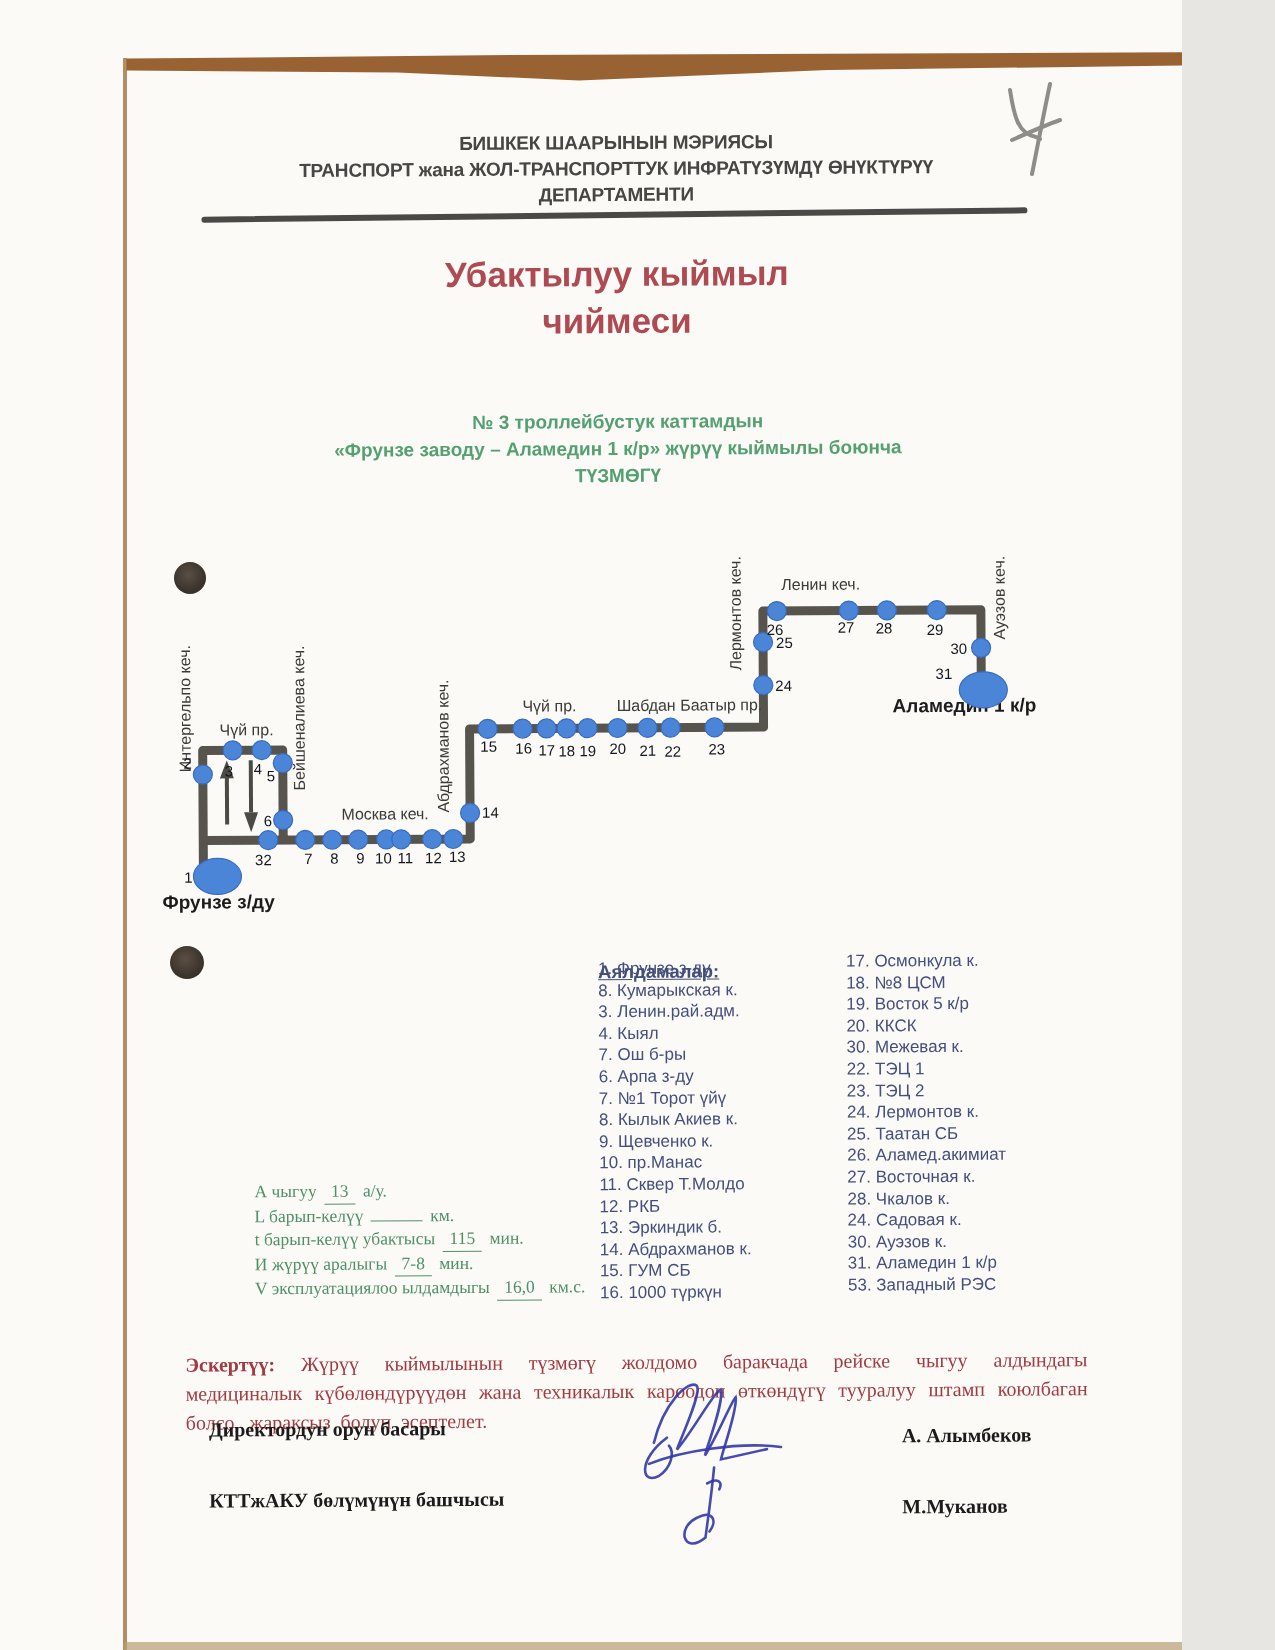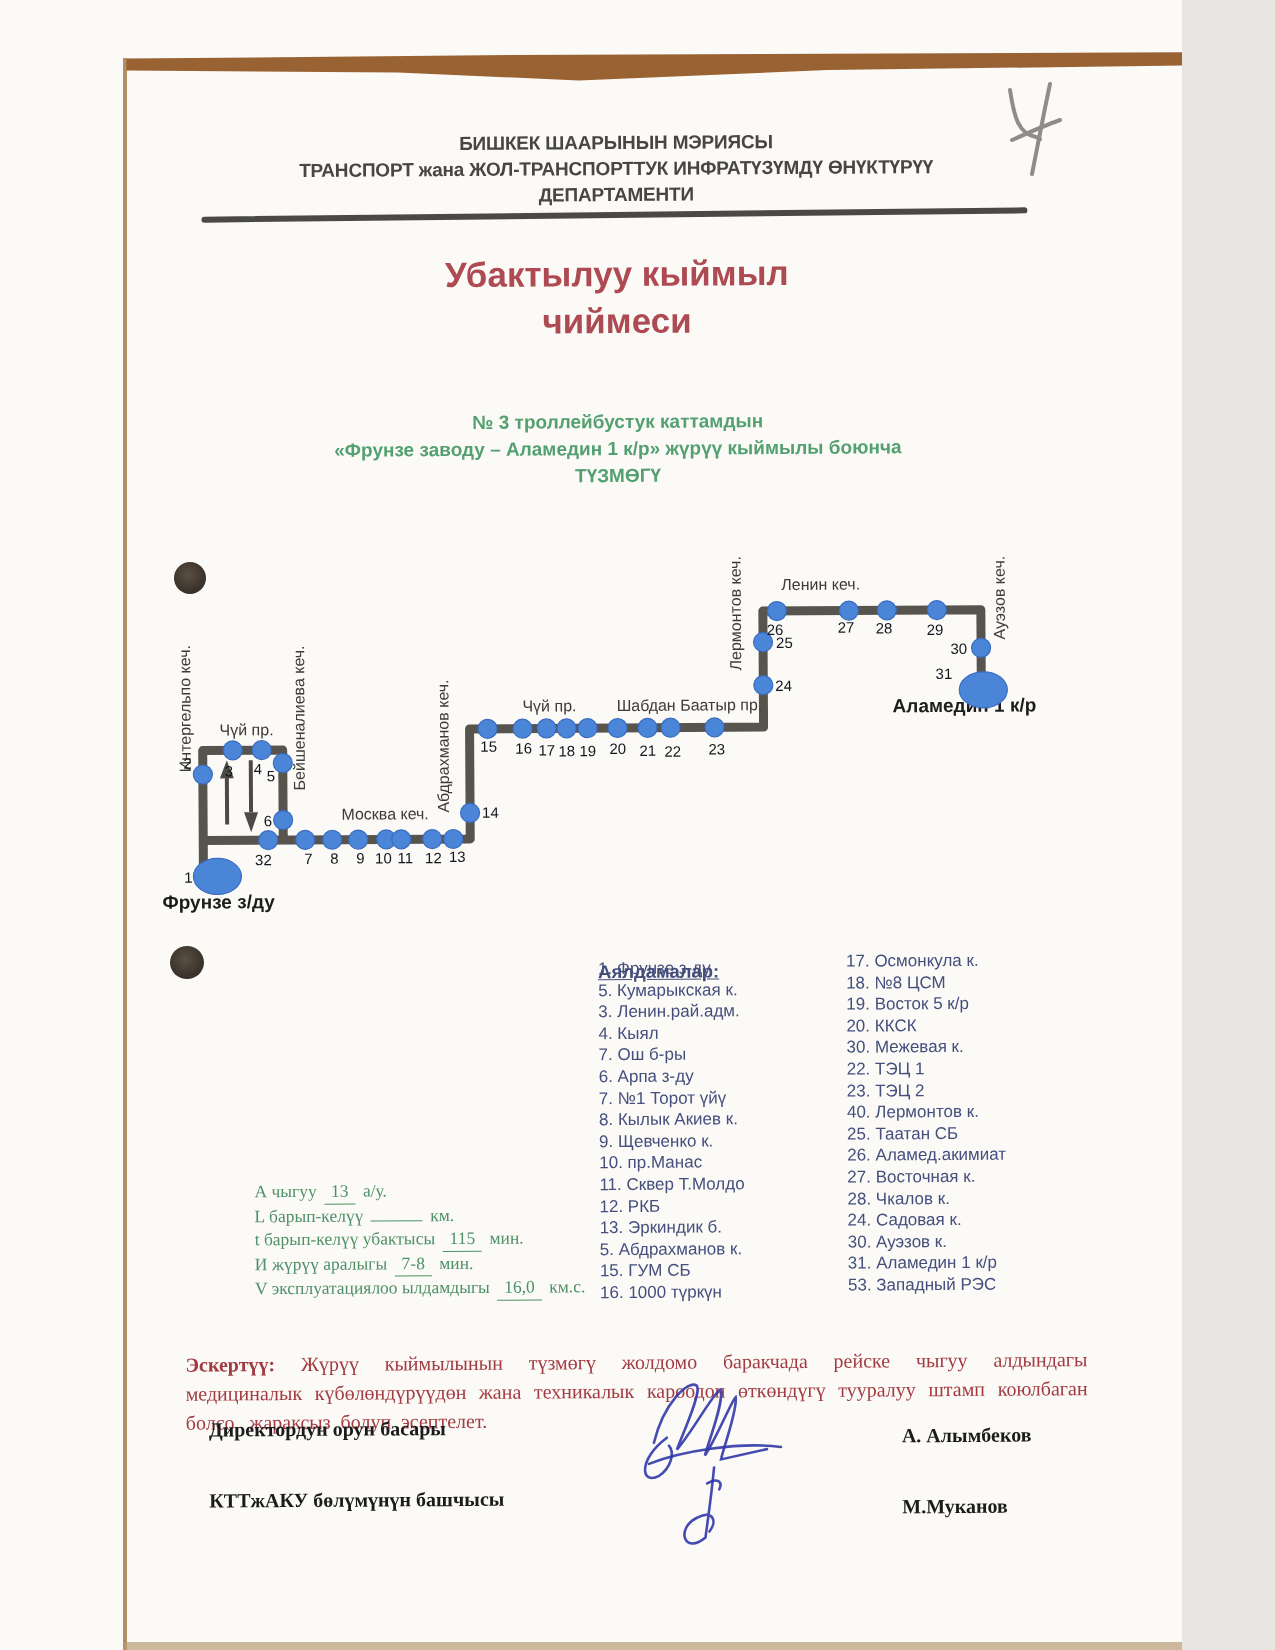--- a/index.html
+++ b/index.html
@@ -235,45 +235,45 @@
         </g>
         <g>
           <ellipse cx="984" cy="692" rx="24" ry="18" class="stop-dot"></ellipse>
           <text x="953" y="681" class="stop-number" text-anchor="end">31</text>
         </g>
       </svg>
 
     <div class="list-heading">Аялдамалар:</div>
     <div id="col1" class="stops-col">
         <div>1. Фрунзе з-ду</div>
-        <div>5. Кумарыкская к.</div>
+        <div>8. Кумарыкская к.</div>
         <div>3. Ленин.рай.адм.</div>
         <div>4. Кыял</div>
         <div>7. Ош б-ры</div>
         <div>6. Арпа з-ду</div>
         <div>7. №1 Торот үйү</div>
         <div>8. Кылык Акиев к.</div>
         <div>9. Щевченко к.</div>
         <div>10. пр.Манас</div>
         <div>11. Сквер Т.Молдо</div>
         <div>12. РКБ</div>
         <div>13. Эркиндик б.</div>
-        <div>5. Абдрахманов к.</div>
+        <div>14. Абдрахманов к.</div>
         <div>15. ГУМ СБ</div>
         <div>16. 1000 түркүн</div>
       </div>
     <div id="col2" class="stops-col">
         <div>17. Осмонкула к.</div>
         <div>18. №8 ЦСМ</div>
         <div>19. Восток 5 к/р</div>
         <div>20. ККСК</div>
         <div>30. Межевая к.</div>
         <div>22. ТЭЦ 1</div>
         <div>23. ТЭЦ 2</div>
-        <div>40. Лермонтов к.</div>
+        <div>24. Лермонтов к.</div>
         <div>25. Таатан СБ</div>
         <div>26. Аламед.акимиат</div>
         <div>27. Восточная к.</div>
         <div>28. Чкалов к.</div>
         <div>24. Садовая к.</div>
         <div>30. Ауэзов к.</div>
         <div>31. Аламедин 1 к/р</div>
         <div>53. Западный РЭС</div>
       </div>
 

